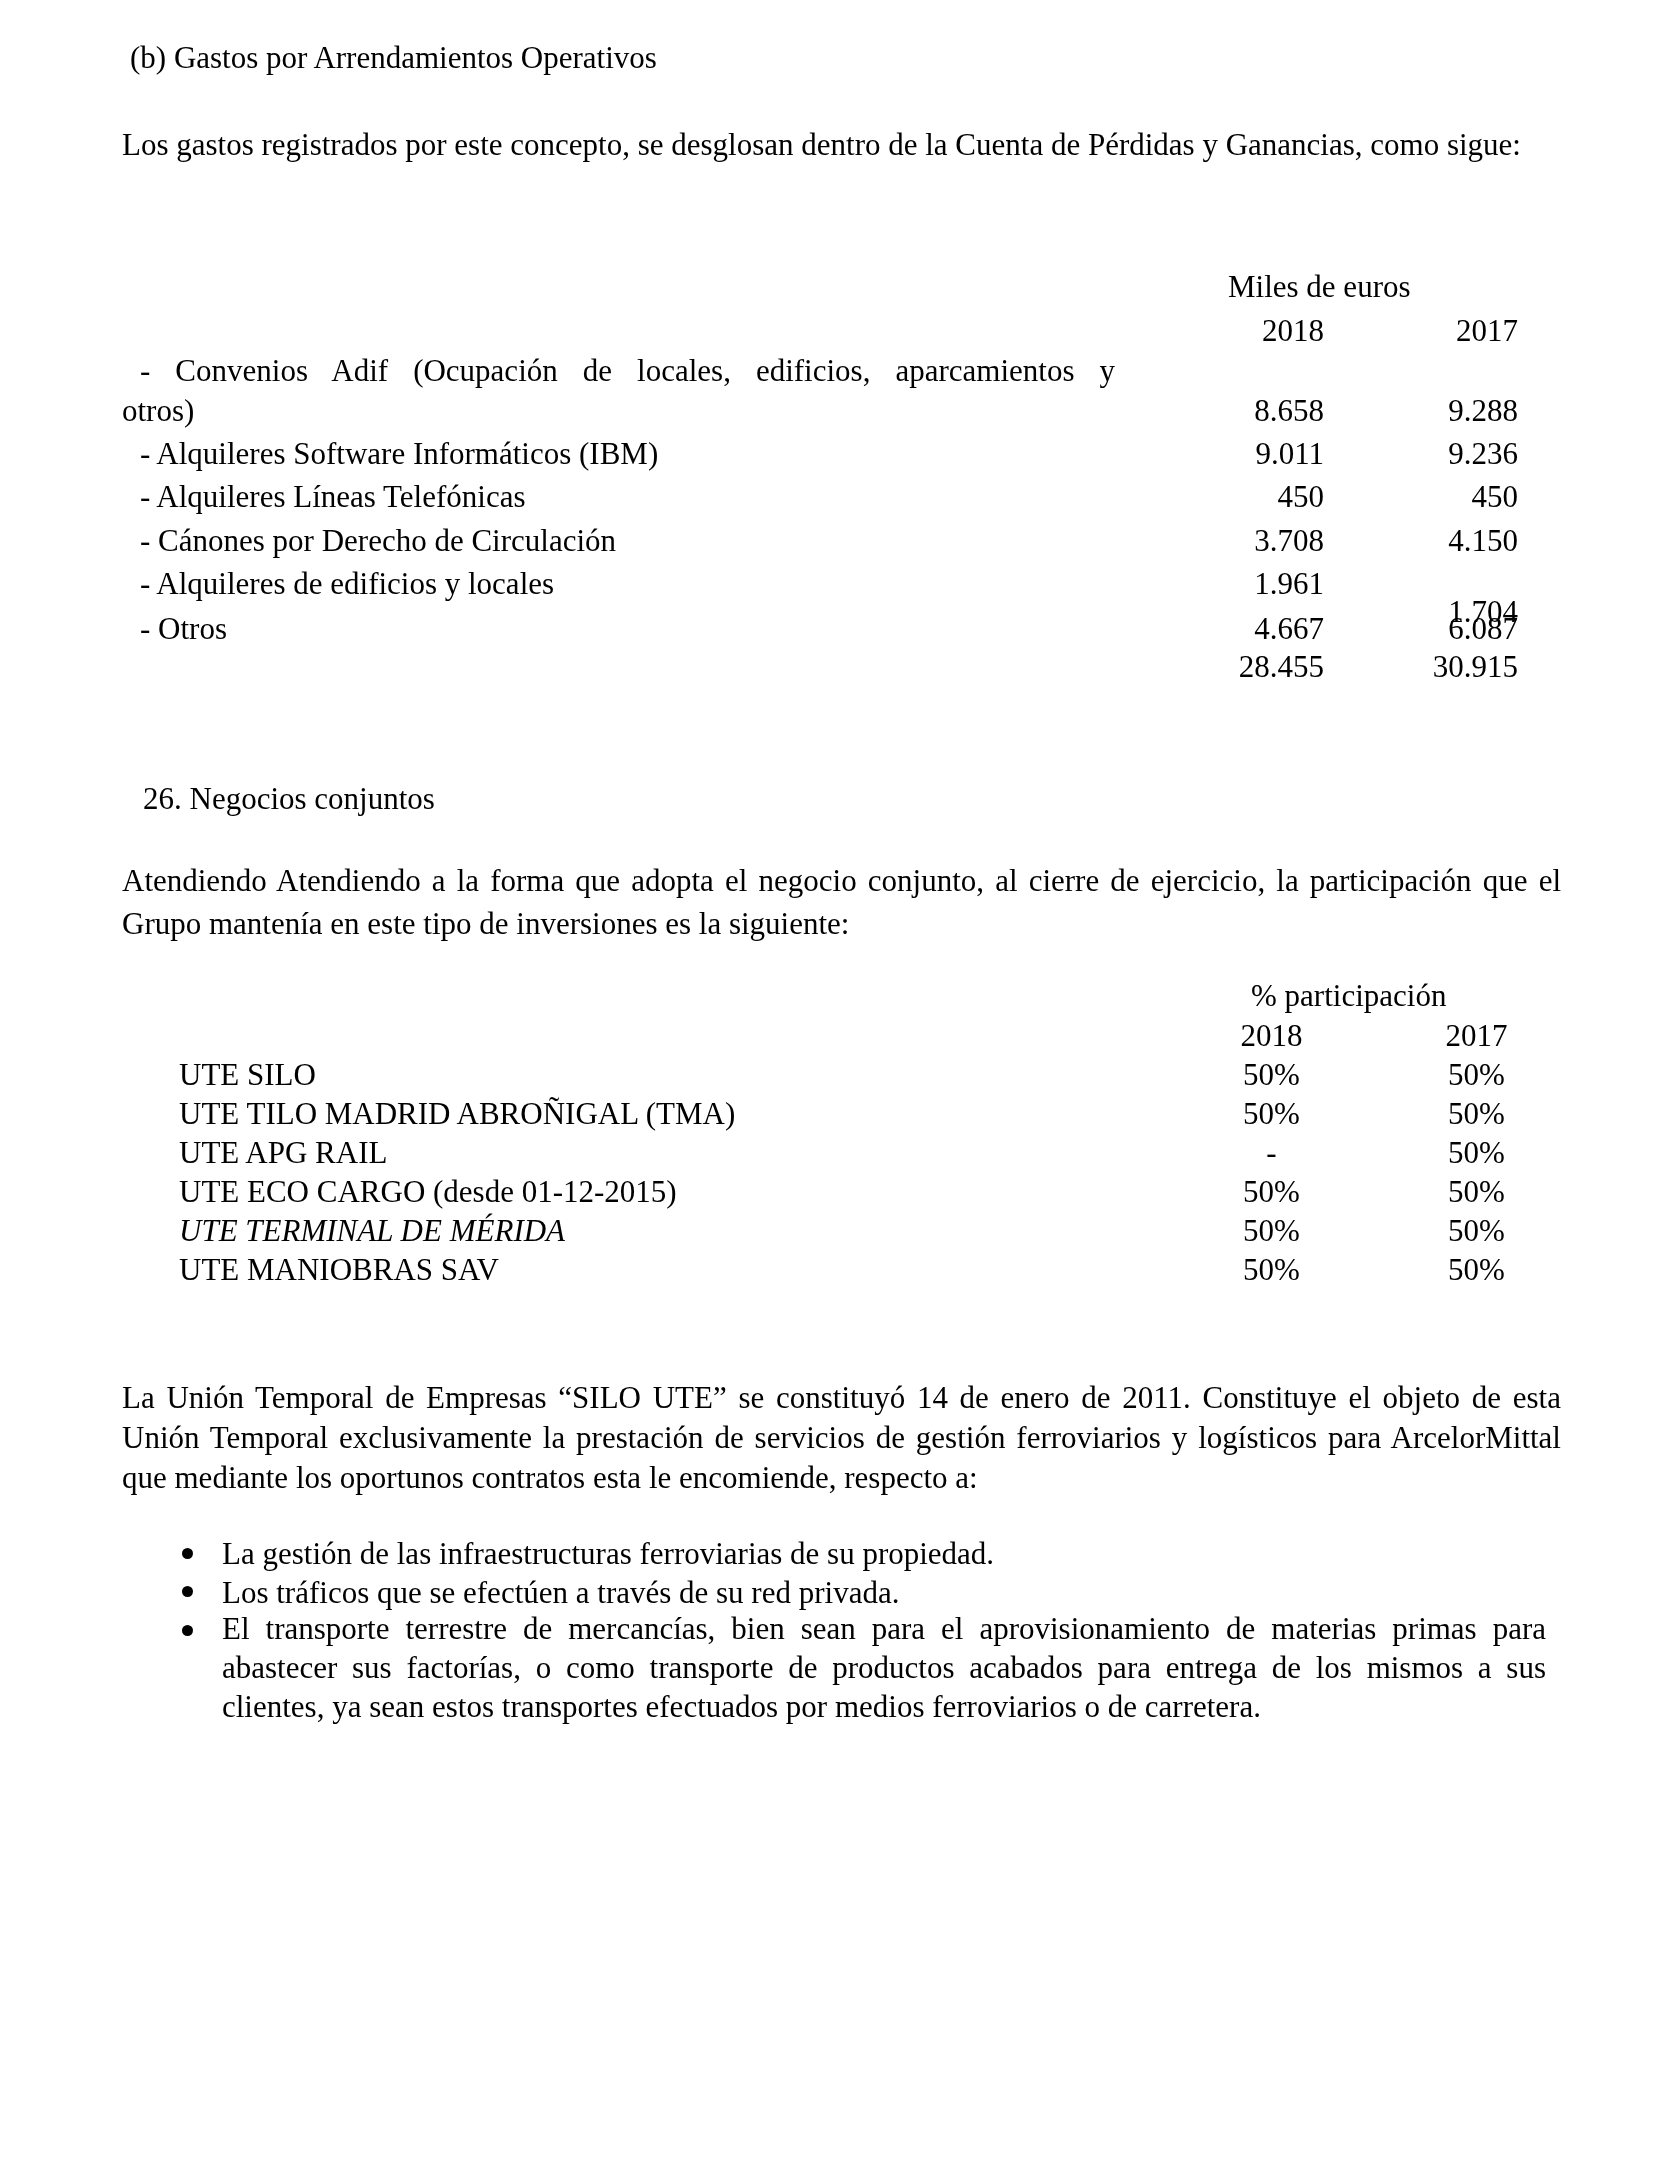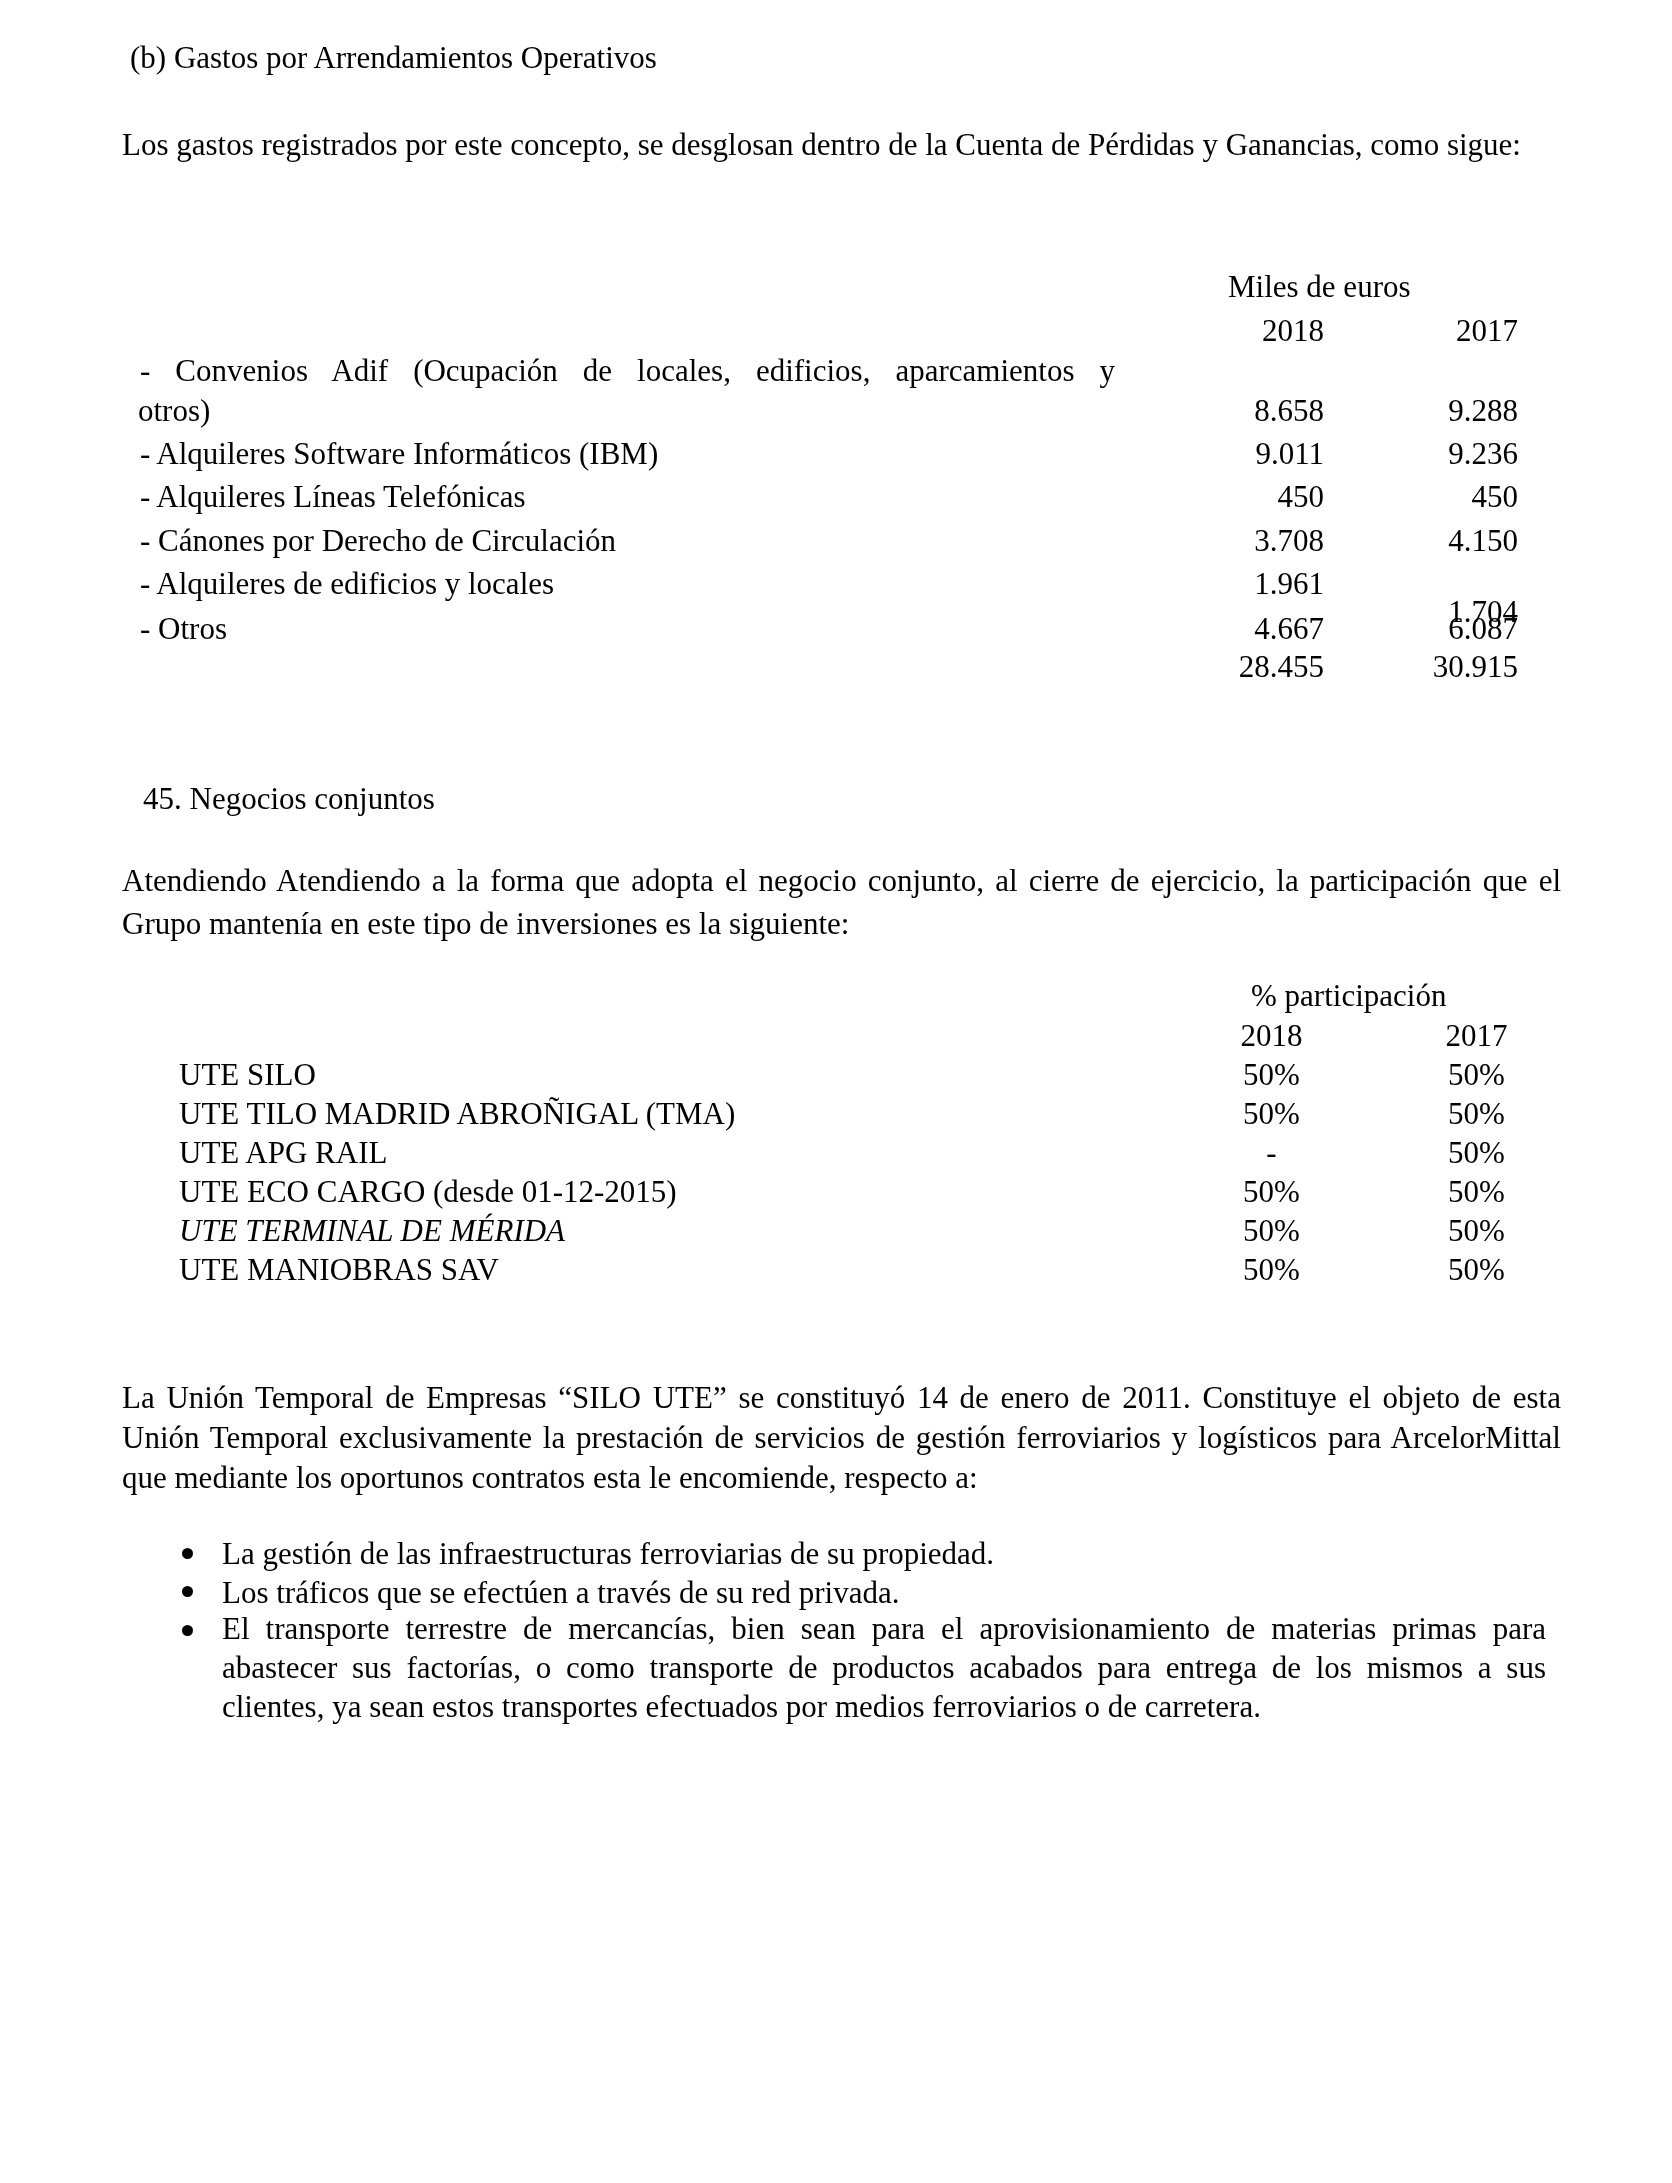--- a/index.html
+++ b/index.html
@@ -21,21 +21,21 @@
 <div class="abs" style="left:130px; top:42px;">(b) Gastos por Arrendamientos Operativos</div>
 <div class="para" style="top:123px;">Los gastos registrados por este concepto, se desglosan dentro de la Cuenta de Pérdidas y Ganancias, como sigue:</div>
 
 <div>
   <div class="abs" style="left:1228px; top:271px;">Miles de euros</div>
   <div class="num" style="right:348px; top:315px;">2018</div>
   <div class="num" style="right:154px; top:315px;">2017</div>
 
   <div>
     <div class="abs" style="left:140px; top:355px; width:975px; text-align:justify; text-align-last:justify;">- Convenios Adif (Ocupación de locales, edificios, aparcamientos y</div>
-    <div class="abs" style="left:138px; top:395px;">otros)</div>
+    <div class="abs" style="left:122px; top:395px;">otros)</div>
     <div class="num" style="right:348px; top:395px;">8.658</div>
     <div class="num" style="right:154px; top:395px;">9.288</div>
   </div>
   <div>
     <div class="abs" style="left:140px; top:438px;">- Alquileres Software Informáticos (IBM)</div>
     <div class="num" style="right:348px; top:438px;">9.011</div>
     <div class="num" style="right:154px; top:438px;">9.236</div>
   </div>
   <div>
     <div class="abs" style="left:140px; top:481px;font-family:Liberation Serif, serif;">- Alquileres Líneas Telefónicas</div>
@@ -56,21 +56,21 @@
     <div class="abs" style="left:140px; top:613px;">- Otros</div>
     <div class="num" style="right:348px; top:613px;">4.667</div>
     <div class="num" style="right:154px; top:613px;">6.087</div>
   </div>
   <div>
     <div class="num" style="right:348px; top:651px;margin-left:24px;">28.455</div>
     <div class="num" style="right:154px; top:651px;margin-left:13px;">30.915</div>
   </div>
 </div>
 
-<div class="abs" style="left:143px; top:783px;">45. Negocios conjuntos</div>
+<div class="abs" style="left:143px; top:783px;">26. Negocios conjuntos</div>
 <div class="para" style="top:859px;">Atendiendo Atendiendo a la forma que adopta el negocio conjunto, al cierre de ejercicio, la participación que el Grupo mantenía en este tipo de inversiones es la siguiente:</div>
 
 <div>
   <div class="abs" style="left:1251px; top:980px;">% participación</div>
   <div class="ctr" style="left:1228px; width:87px; top:1020px;">2018</div>
   <div class="ctr" style="left:1433px; width:87px; top:1020px;">2017</div>
 
   <div>
     <div class="abs" style="left:179px; top:1059px;">UTE SILO</div>
     <div class="ctr" style="left:1228px; width:87px; top:1059px;">50%</div>

